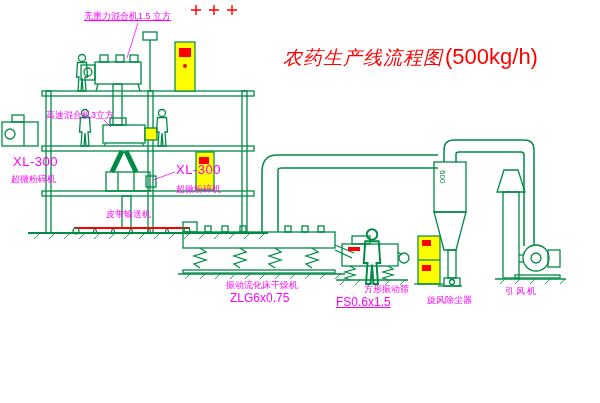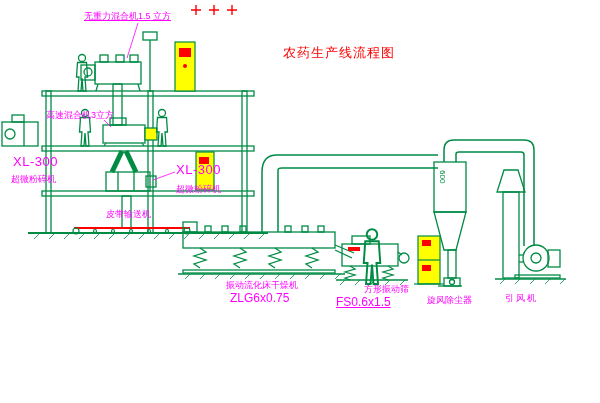--- a/index.html
+++ b/index.html
@@ -3,21 +3,21 @@
 <meta charset="utf-8">
 <style>
   html,body{margin:0;padding:0;background:#fff;font-family:"Liberation Sans",sans-serif;}
   .canvas{position:relative;width:600px;height:403px;background:#ffffff;overflow:hidden;}
   .drawing{position:absolute;left:0;top:0;}
   .lbl{position:absolute;color:#ff00ff;white-space:nowrap;line-height:1.05;}
   .lbl-sm{font-size:9px;}
   .lbl-md{font-size:12px;}
   .lbl-lg{font-size:13px;letter-spacing:.5px;}
   .title{position:absolute;left:283px;top:44px;color:#ff0000;display:flex;align-items:baseline;gap:2px;}
-  .title-main{font-size:13px;letter-spacing:1px;}
+  .title-main{font-size:19px;letter-spacing:1px;font-style:italic;}
   .title-cap{font-size:22px;}
   .duct-size{position:absolute;left:447px;top:170px;color:#008b45;font-size:8px;transform:rotate(90deg);transform-origin:left top;}
 </style>
 </head>
 <body>
 
 <div class="canvas">
 
   <svg class="drawing" width="600" height="403" viewBox="0 0 600 403">
     <defs>
@@ -191,36 +191,37 @@
 
     <g stroke="#ff00ff" stroke-width="0.8">
       <line x1="138" y1="23" x2="127" y2="58"></line>
       <line x1="104" y1="120" x2="111" y2="127"></line>
       <line x1="175" y1="172" x2="153" y2="180"></line>
     </g>
   </svg>
 
   <div class="title">
     <span class="title-main">农药生产线流程图</span>
+    <span class="title-cap">(500kg/h)</span>
   </div>
 
   <div class="lbl lbl-sm" style="left:84px;top:12px;text-decoration:underline;">无重力混合机1.5 立方</div>
   <div class="lbl lbl-sm" style="left:46px;top:111px;">高速混合机3立方</div>
 
   <div class="lbl lbl-lg" style="left:13px;top:155px;">XL-300</div>
   <div class="lbl lbl-sm" style="left:11px;top:175px;">超微粉碎机</div>
 
   <div class="lbl lbl-lg" style="left:176px;top:163px;">XL-300</div>
   <div class="lbl lbl-sm" style="left:176px;top:185px;">超微粉碎机</div>
 
   <div class="lbl lbl-sm" style="left:106px;top:210px;">皮带输送机</div>
 
   <div class="lbl lbl-sm" style="left:226px;top:281px;">振动流化床干燥机</div>
   <div class="lbl lbl-md" style="left:230px;top:292px;text-align:right;">ZLG6x0.75</div>
 
   <div class="lbl lbl-sm" style="left:344px;top:285px;margin-left:20px;">方形振动筛</div>
   <div class="lbl lbl-md" style="left:336px;top:296px;text-decoration:underline;">FS0.6x1.5</div>
 
   <div class="lbl lbl-sm" style="left:427px;top:296px;">旋风除尘器</div>
-  <div class="lbl lbl-sm" style="left:505px;top:294px;letter-spacing:2px;">引风机</div>
+  <div class="lbl lbl-sm" style="left:505px;top:287px;letter-spacing:2px;">引风机</div>
 
   <div class="duct-size">600</div>
 </div>
 
 </body></html>

